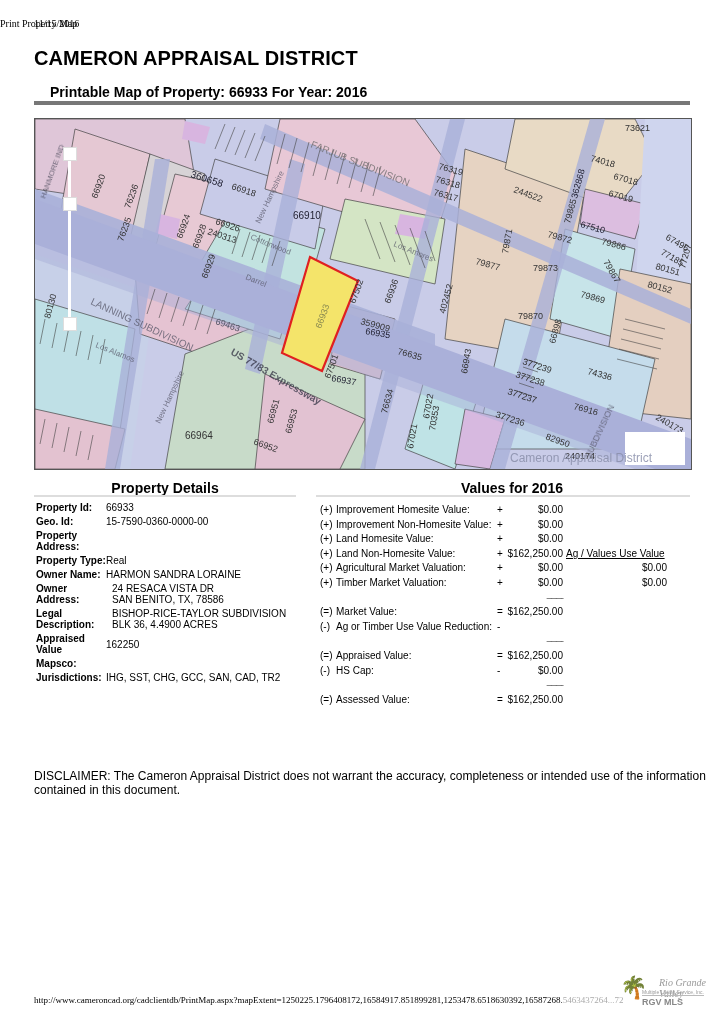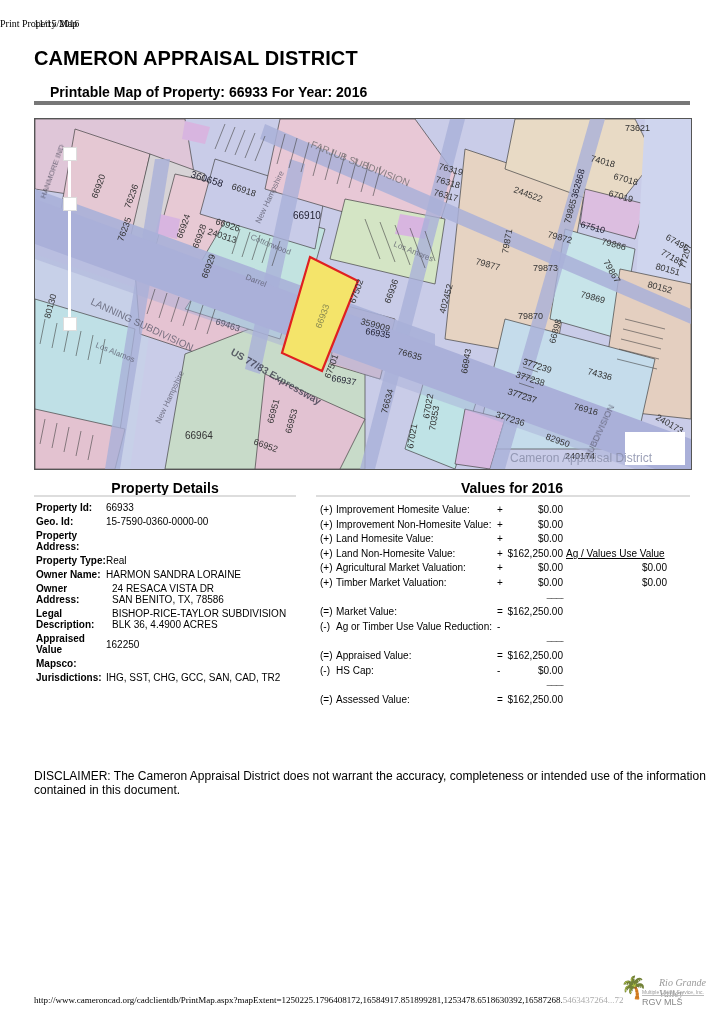--- a/index.html
+++ b/index.html
@@ -33,21 +33,21 @@
   .vag { left:246px; text-decoration:underline; }
   .vagv { right:23px; text-align:right; }
   .dash { right:127px; letter-spacing:-1px; color:#333; font-size:8px; }
   .disclaimer { position:absolute; left:34px; top:721px; font-size:12px; font-weight:normal;margin-top:48px; }
   .footer-url { position:absolute; left:34px; top:995px; font-family:"Liberation Serif", serif; font-size:9px; white-space:nowrap; }
   .footer-url .fade { color:#aaa; }
   .wm { position:absolute; left:620px; top:975px; width:95px; height:40px; color:#999; }
   .wm .palm { position:absolute; left:0; top:0; font-size:22px; color:#bbb; }
   .wm .t1 { position:absolute; left:39px; top:2px; font-family:"Liberation Serif", serif; font-style:italic; font-size:10px; }
   .wm .t2 { position:absolute; left:22px; top:14px; font-size:5px; border-bottom:1px solid #bbb; }
-  .wm .t3 { position:absolute; left:22px; top:22px; font-size:9px; font-weight:normal; color:#888; }
+  .wm .t3 { position:absolute; left:22px; top:22px; font-size:9px; font-weight:bold; color:#888; }
 </style>
 </head>
 <body>
 
 <div class="hdr-date">11/15/2016</div>
 <div class="hdr-title">Print Property Map</div>
 <div class="org">CAMERON APPRAISAL DISTRICT</div>
 <div class="subtitle">Printable Map of Property: 66933 For Year: 2016</div>
 <div class="rule"></div>
 

